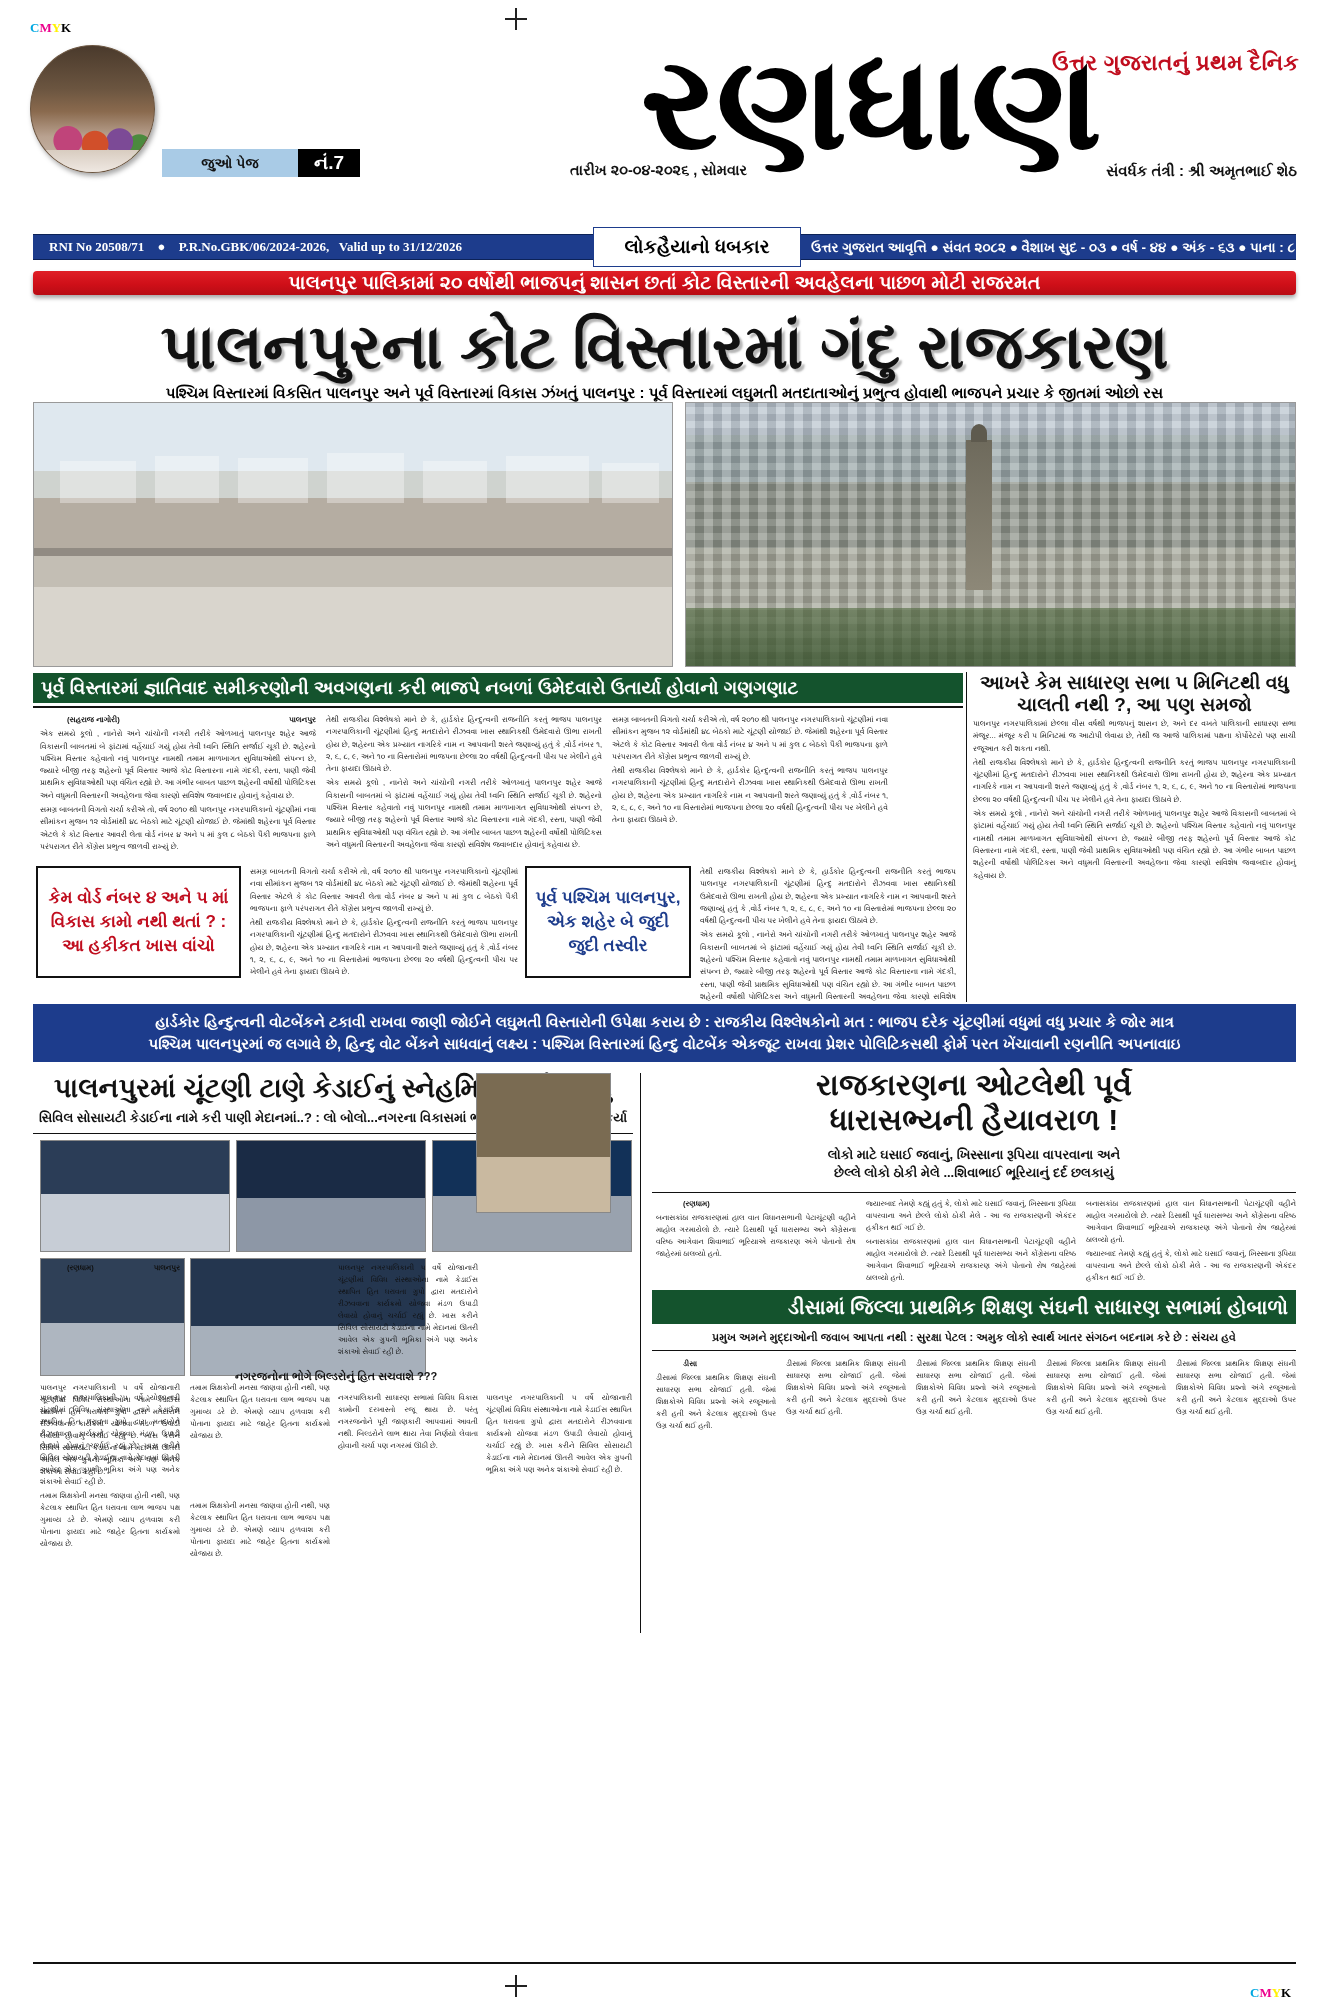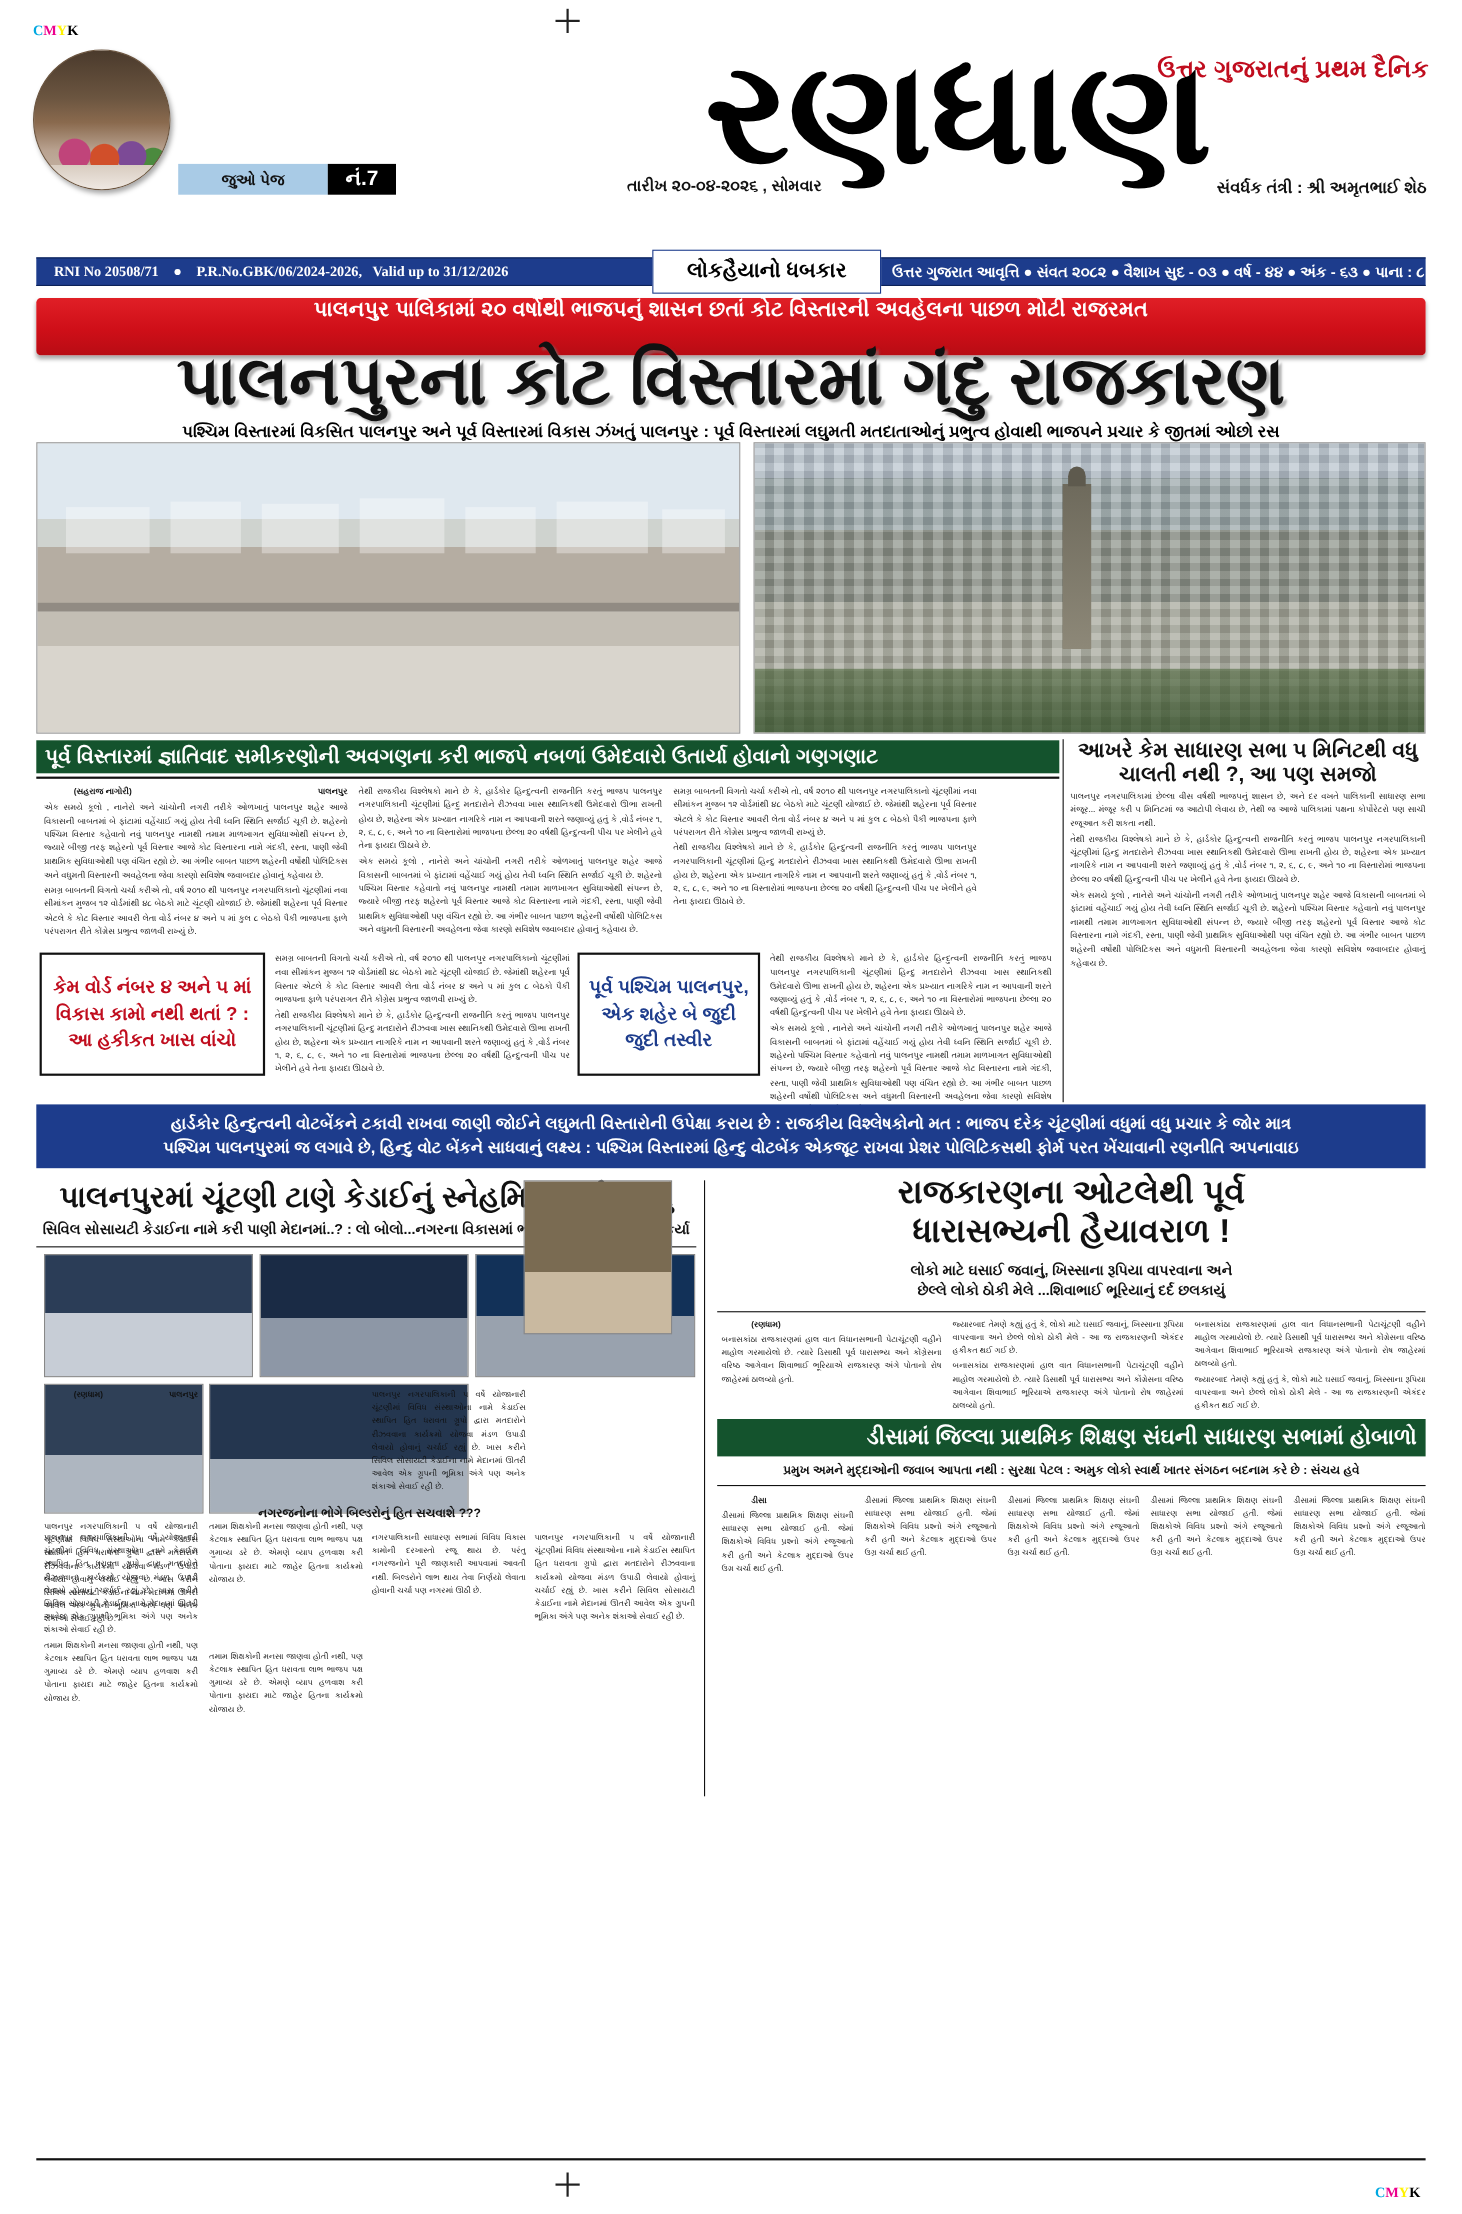--- a/index.html
+++ b/index.html
@@ -97,25 +97,26 @@
     font-size:19px; font-weight:bold; color:#000;
   }
   .ib-right {
     position:absolute; left:778px; top:1px; height:24px; right:2px;
     color:#fff; font-size:13.5px; font-weight:bold;
     display:flex; align-items:center; white-space:nowrap;
   }
 
   
   .kicker {
-    position:absolute; left:33px; top:271px; width:1263px; height:52px;
+    position:absolute; left:33px; top:271px; width:1263px; height:24px;
     background:linear-gradient(180deg,#e01f26 0%, #cf0f18 55%, #b80c14 100%);
     border-radius:4px;
-    display:flex; align-items:flex-start; justify-content:center;
+    display:flex; align-items:center; justify-content:center;
     box-shadow: 0 3px 4px rgba(0,0,0,.35);
+    font-family: Liberation Serif, serif;
   }
   .kicker span { color:#fff; font-size:19px; font-weight:bold; letter-spacing:.2px; }
 
   
   .headline {
     position:absolute; left:33px; top:316px; width:1263px; height:62px;
     text-align:center;
     font-size:62px; font-weight:bold; color:#111; line-height:1;
     text-shadow: 3px 3px 2px rgba(120,120,120,.55);
     white-space:nowrap;

